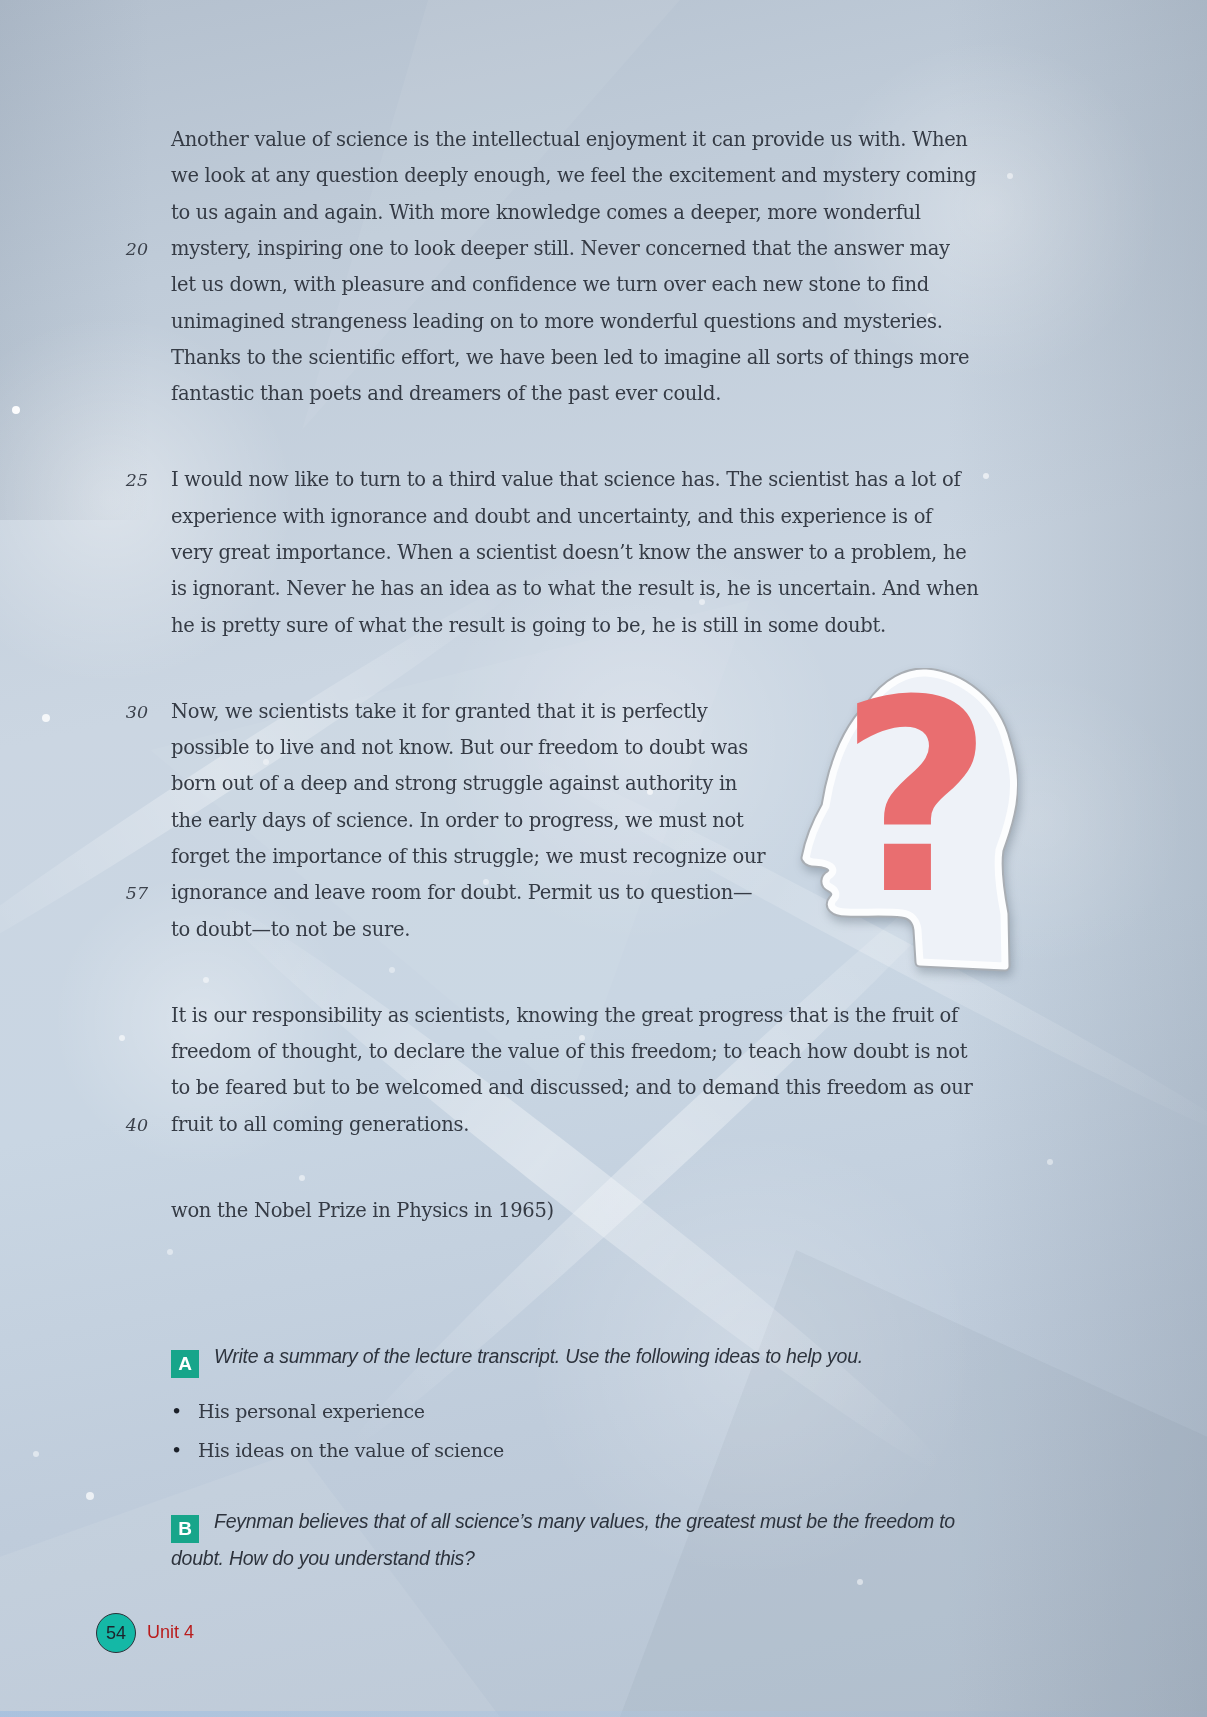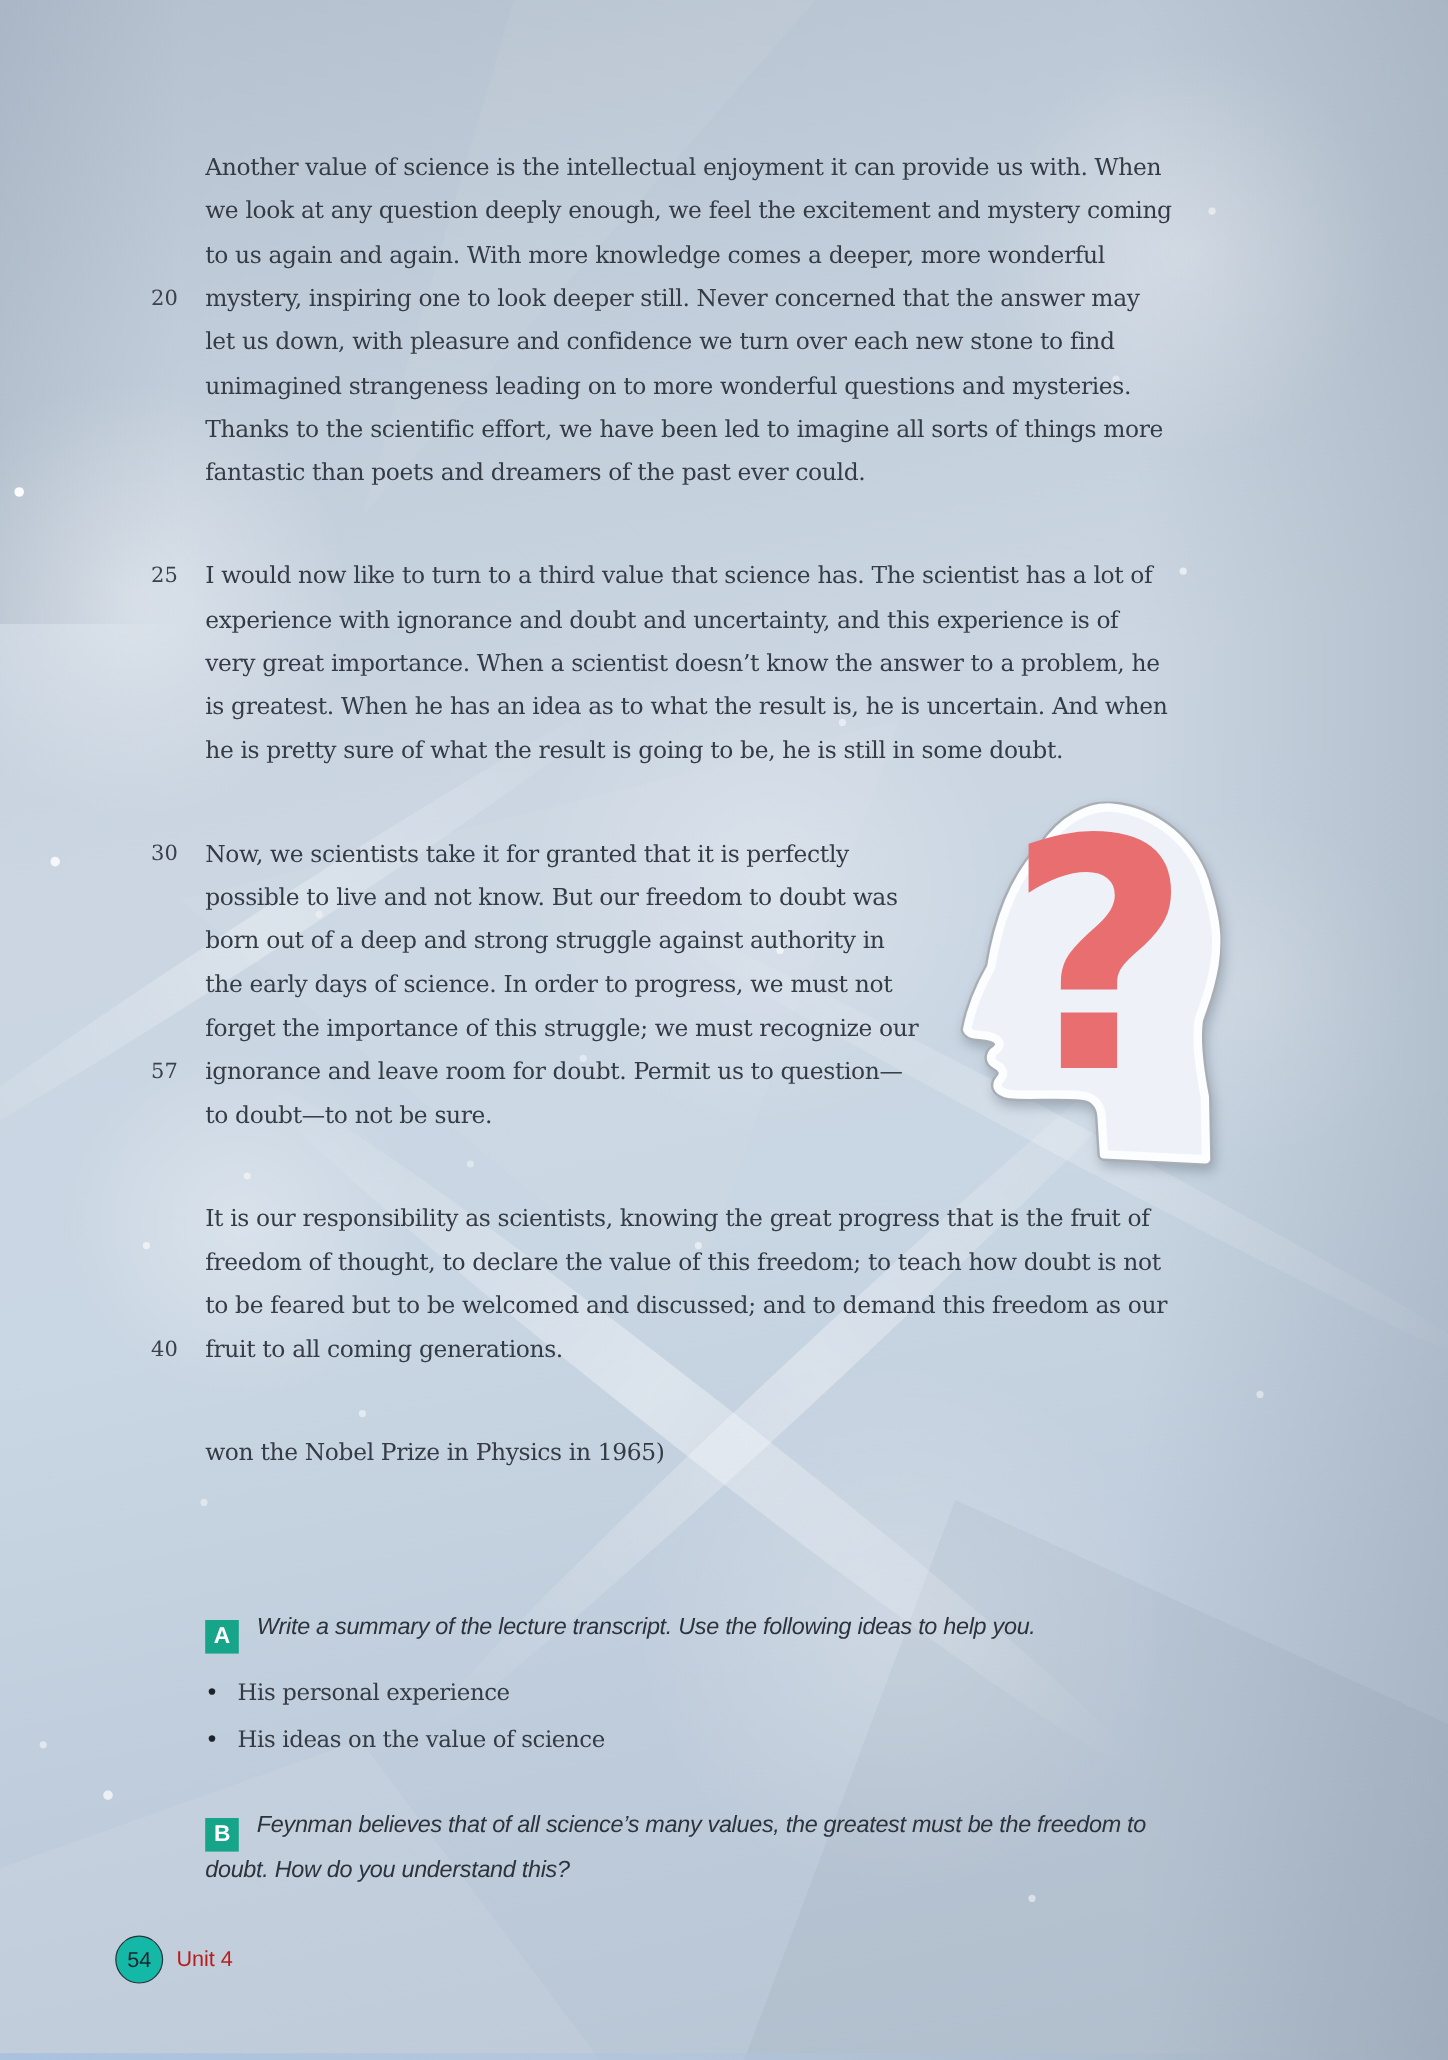--- a/index.html
+++ b/index.html
@@ -65,21 +65,21 @@
       264px 760px 0 1px rgba(255,255,255,.4),
       390px 968px 0 1px rgba(255,255,255,.4),
       168px 1250px 0 1px rgba(255,255,255,.45);}
   .bottom-strip{position:absolute;left:0;right:0;bottom:0;height:6px;
     background:linear-gradient(to right,rgba(150,185,225,.55),rgba(175,198,226,.35) 55%,rgba(160,174,194,.3));}
 
   
   .transcript{position:absolute;left:125px;top:122px;text-align:center;}
   .tpara{margin-bottom:49.6px;}
   .tline{display:flex;height:36.35px;}
-  .lnum{width:24px;flex-shrink:0;font-size:17.5px;line-height:36.35px;color:#3b414b;}
+  .lnum{width:24px;flex-shrink:0;font-size:17.5px;line-height:36.35px;color:#3b414b;font-style:italic;}
   .ltext{margin-left:22px;font-size:19.5px;line-height:36.35px;letter-spacing:-0.3px;
     color:#353b45;white-space:nowrap;}
 
   
   .head-wrap{position:absolute;left:796px;top:668px;width:222px;height:312px;
     filter:drop-shadow(2px 5px 5px rgba(75,88,102,.35));}
   .head-wrap svg{display:block;width:100%;height:100%;}
 
   
   .badge{display:inline-flex;align-items:center;justify-content:center;
@@ -172,21 +172,21 @@
     <div class="tline">
         <span class="lnum"></span>
         <span class="ltext">experience with ignorance and doubt and uncertainty, and this experience is of</span>
       </div>
     <div class="tline">
         <span class="lnum"></span>
         <span class="ltext">very great importance. When a scientist doesn’t know the answer to a problem, he</span>
       </div>
     <div class="tline">
         <span class="lnum"></span>
-        <span class="ltext">is greatest. When he has an idea as to what the result is, he is uncertain. And when</span>
+        <span class="ltext">is ignorant. Never he has an idea as to what the result is, he is uncertain. And when</span>
       </div>
     <div class="tline">
         <span class="lnum"></span>
         <span class="ltext">he is pretty sure of what the result is going to be, he is still in some doubt.</span>
       </div>
   </div>
   <div class="tpara">
     <div class="tline">
         <span class="lnum">30</span>
         <span class="ltext">Now, we scientists take it for granted that it is perfectly</span>

